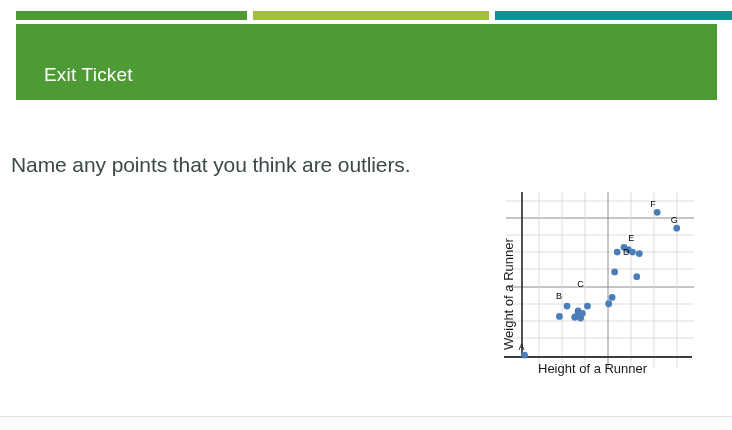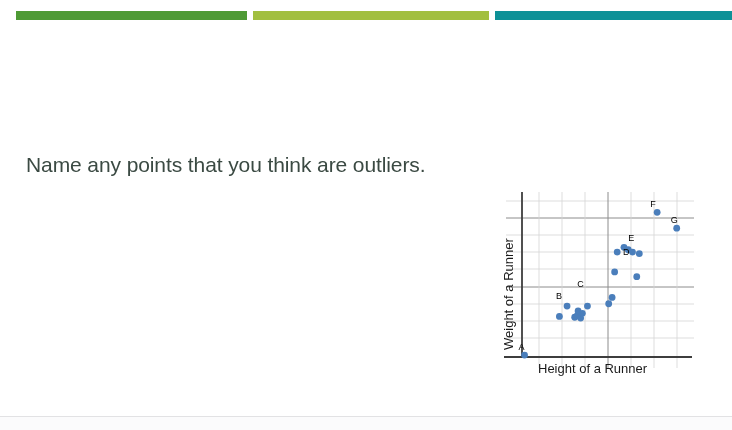--- a/index.html
+++ b/index.html
@@ -57,21 +57,21 @@
     font-size: 19px;
     font-weight: normal;
     color: #ffffff;
     letter-spacing: 0.2px;
     white-space: nowrap;
   }
 
   
   #question-text {
     position: absolute;
-    left: 26px;
+    left: 11px;
     top: 153px;
     font-size: 21px;
     color: #3b4a43;
     white-space: nowrap;
     letter-spacing: -0.1px;
   }
 
   
   #scatter-figure {
     position: absolute;
@@ -120,20 +120,23 @@
 <body>
 
 <div id="slide">
 
   <div id="accent-bar">
     <div class="accent-seg" id="accent-seg-green" style="background: rgb(78, 154, 53);"></div>
     <div class="accent-seg" id="accent-seg-lime" style="background: rgb(162, 191, 64);"></div>
     <div class="accent-seg" id="accent-seg-teal" style="background: rgb(14, 145, 151);"></div>
   </div>
 
+  <div id="title-banner">
+    <div id="title-text">Exit Ticket</div>
+  </div>
 
   <div id="question-text">Name any points that you think are outliers.</div>
 
   <div id="scatter-figure">
     <svg id="scatter-svg" width="200" height="195" viewBox="0 0 200 195">
 
       <rect x="0" y="0" width="200" height="195" fill="#ffffff"></rect>
 
       <g>
         <line class="grid-minor" x1="10" y1="11" x2="198" y2="11"></line>

